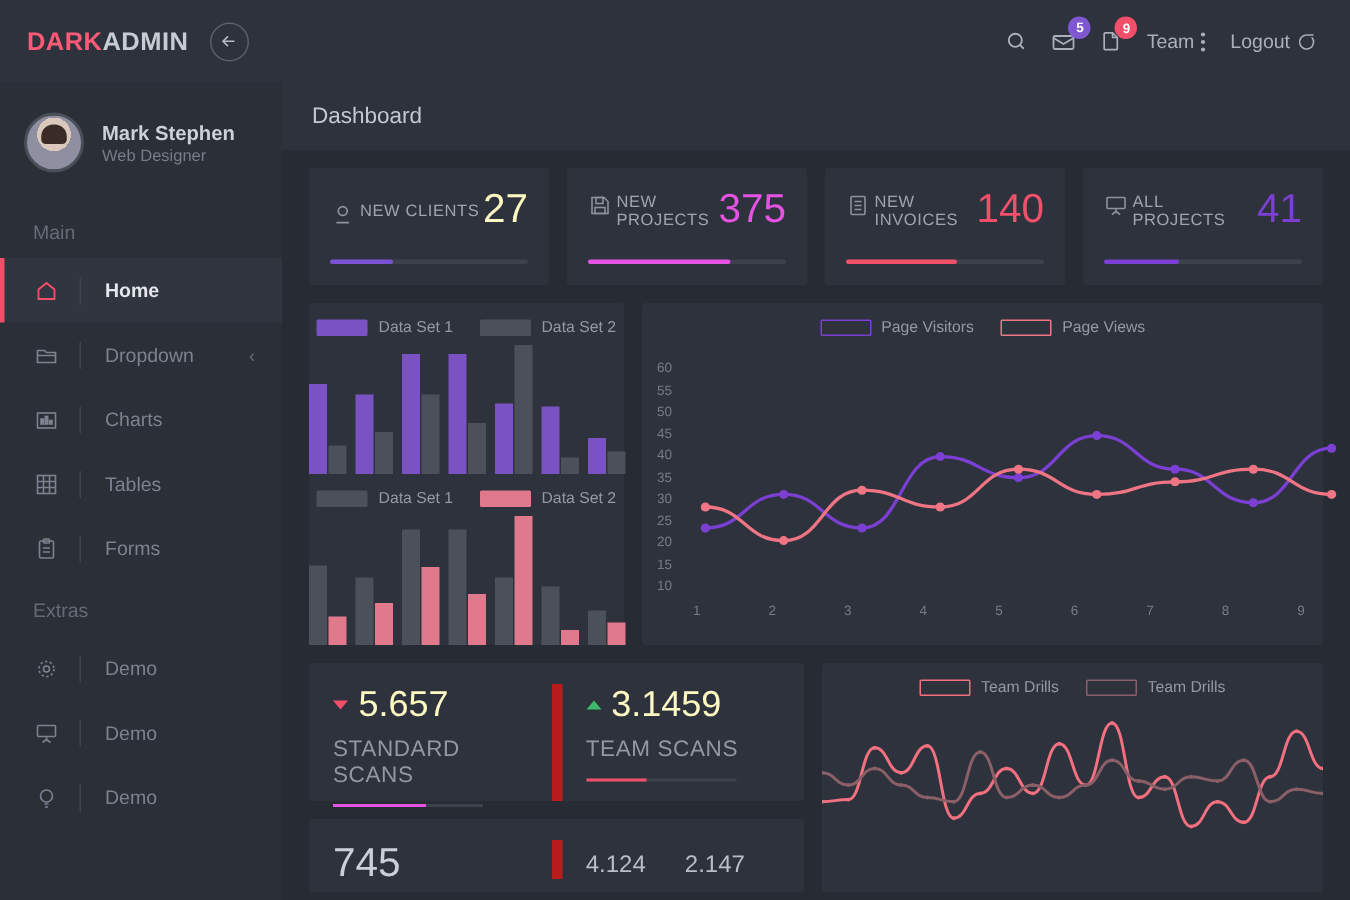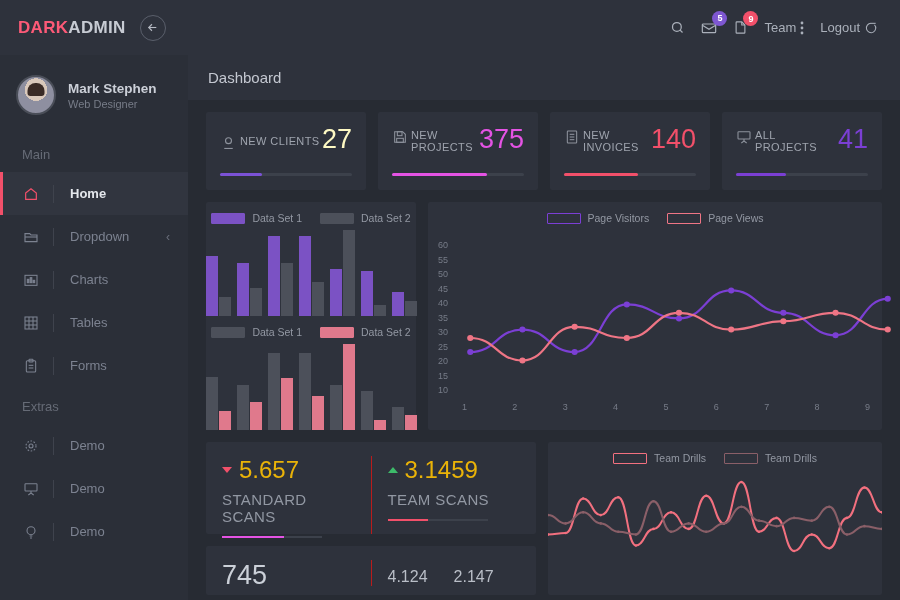--- a/index.html
+++ b/index.html
@@ -107,22 +107,22 @@
   .bars { display: flex; align-items: flex-end; justify-content: center; gap: 0px; height: 92px; padding: 0 12px; }
   .bgroup { display: flex; align-items: flex-end; gap: 1px; margin: 0 3px; }
   .bar { width: 12px; border-radius: 0; }
 
   .linechart { position: relative; height: 190px; padding: 4px 10px 0 10px; }
   .ylabels { position: absolute; left: 10px; top: 16px; height: 155px; display: flex; flex-direction: column; justify-content: space-between; font-size: 9px; color: #777c88; }
   .xlabels { position: absolute; left: 34px; right: 12px; bottom: 2px; display: flex; justify-content: space-between; font-size: 9px; color: #777c88; }
 
   .mini { flex: 1; padding: 14px 0 0 0; height: 92px; display: flex; }
   .mini-cell { flex: 1; padding: 0 16px; position: relative; }
-  .mini-cell + .mini-cell { border-left: 1px solid #b91c1c; }
-  .mini-num { font-size: 24px; font-weight: 300; color: #eab308; display: flex; align-items: center; gap: 7px; }
+  .mini-cell + .mini-cell { border-left: 7px solid #b91c1c; }
+  .mini-num { font-size: 24px; font-weight: 300; color: #fef9c3; display: flex; align-items: center; gap: 7px; }
   .caret { width: 0; height: 0; border-left: 5px solid transparent; border-right: 5px solid transparent; }
   .caret.down { border-top: 6px solid #f2506a; }
   .caret.up { border-bottom: 6px solid #3dbb6a; }
   .mini-lbl { font-size: 15px; color: #9298a3; letter-spacing: .4px; margin-top: 7px; }
   .mini-bar { margin-top: 11px; width: 100px; height: 2px; background: #3c414b; }
   .mini-fill { height: 100%; }
   .big-num { font-size: 27px; font-weight: 300; color: #cbd0d8; }
   .pair { display: flex; gap: 26px; font-size: 16px; color: #b9bec7; padding-top: 8px; }
 </style>
 </head>

